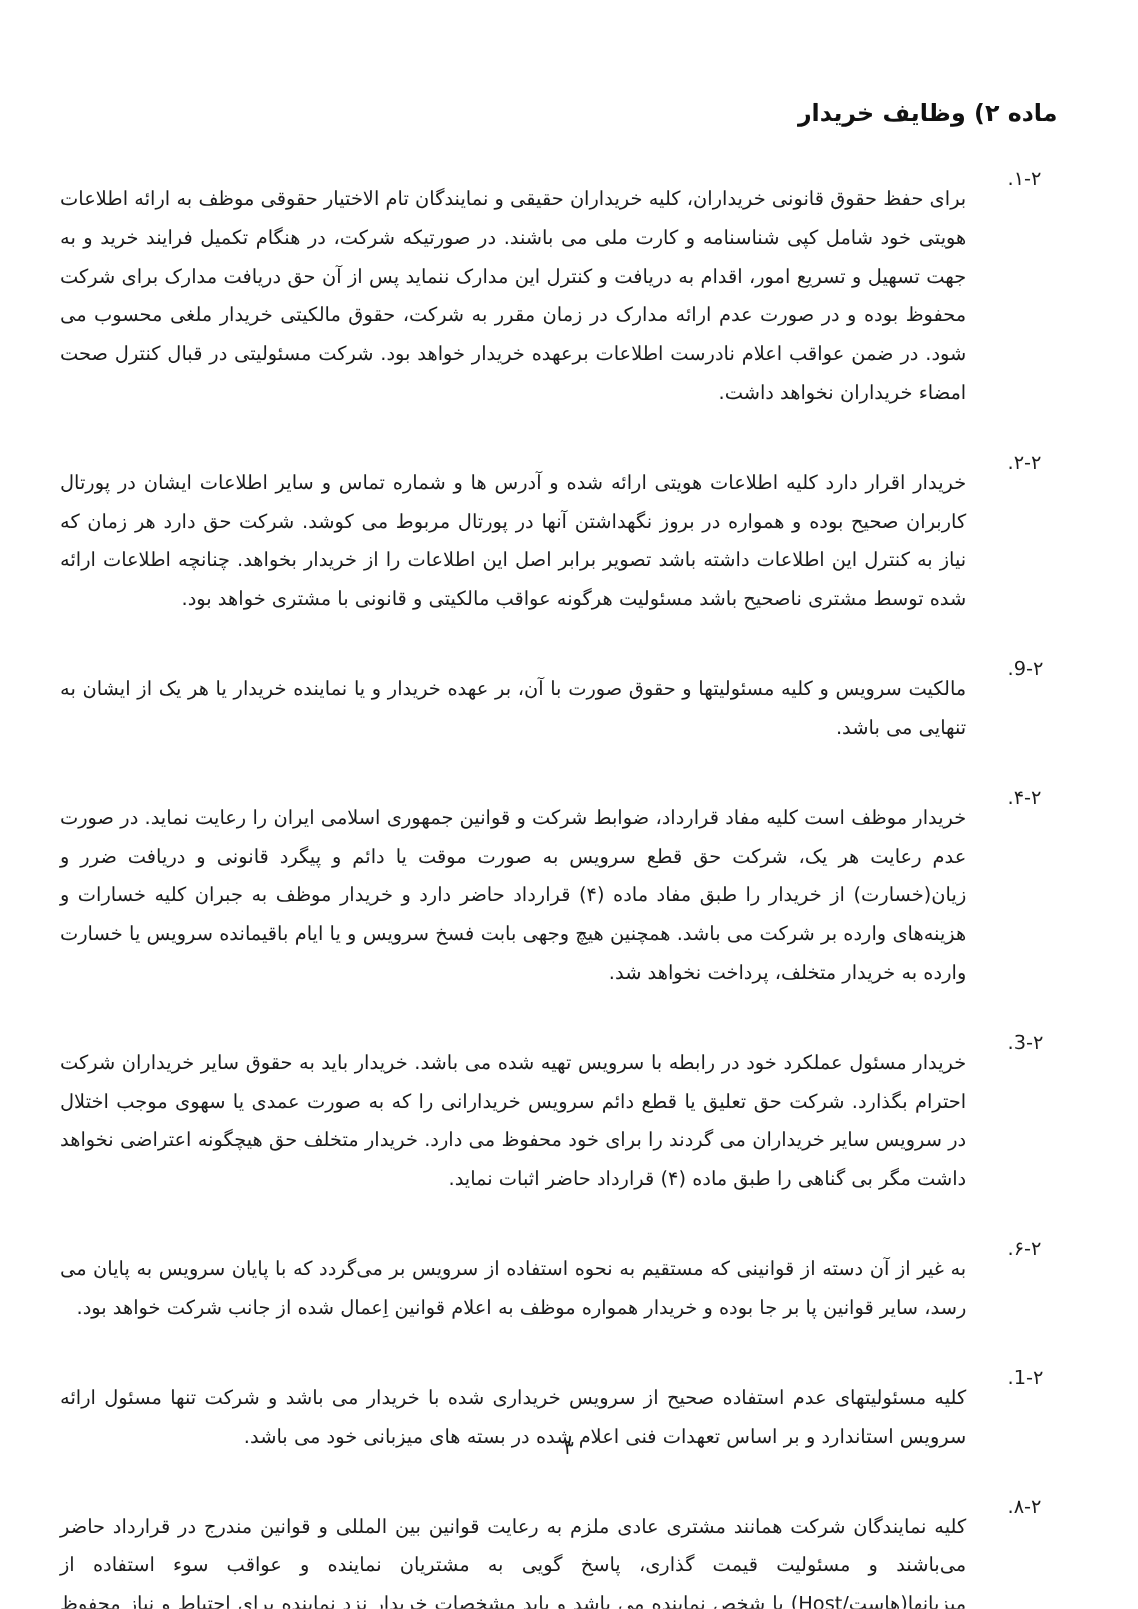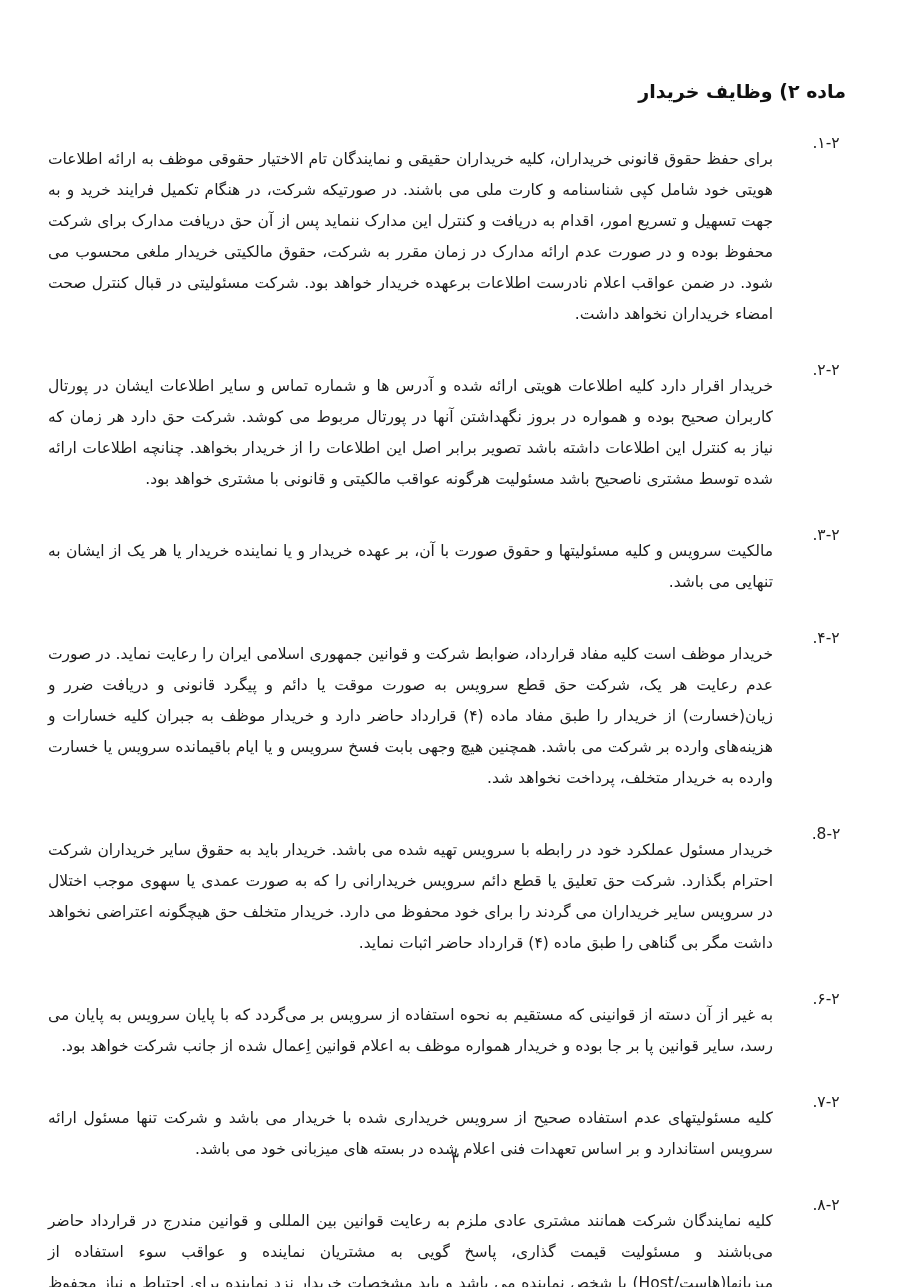--- a/index.html
+++ b/index.html
@@ -37,21 +37,21 @@
     display: flex;
     align-items: flex-start;
     gap: 17px;
     margin: 0 0 9px 0;
   }
   .clause-num {
     flex: 0 0 40px;
     font-size: 15.5px;
     line-height: 31px;
     white-space: nowrap;
-    text-align: center;
+    text-align: left;
   }
   .clause-text {
     flex: 1 1 auto;
     margin: 16px;
     font-size: 15.5px;
     line-height: 31px;
     text-align: justify;
     text-align-last: start;
   }
   .page-number {
@@ -78,41 +78,41 @@
       <span class="clause-num">۱-۲.</span>
       <p class="clause-text">برای حفظ حقوق قانونی خریداران، کلیه خریداران حقیقی و نمایندگان تام الاختیار حقوقی موظف به ارائه اطلاعات هویتی خود شامل کپی شناسنامه و کارت ملی می باشند. در صورتیکه شرکت، در هنگام تکمیل فرایند خرید و به جهت تسهیل و تسریع امور، اقدام به دریافت و کنترل این مدارک ننماید پس از آن حق دریافت مدارک برای شرکت محفوظ بوده و در صورت عدم ارائه مدارک در زمان مقرر به شرکت، حقوق مالکیتی خریدار ملغی محسوب می شود. در ضمن عواقب اعلام نادرست اطلاعات برعهده خریدار خواهد بود. شرکت مسئولیتی در قبال کنترل صحت امضاء خریداران نخواهد داشت.</p>
     </div>
 
     <div class="clause">
       <span class="clause-num">۲-۲.</span>
       <p class="clause-text">خریدار اقرار دارد کلیه اطلاعات هویتی ارائه شده و آدرس ها و شماره تماس و سایر اطلاعات ایشان در پورتال کاربران صحیح بوده و همواره در بروز نگهداشتن آنها در پورتال مربوط می کوشد. شرکت حق دارد هر زمان که نیاز به کنترل این اطلاعات داشته باشد تصویر برابر اصل این اطلاعات را از خریدار بخواهد. چنانچه اطلاعات ارائه شده توسط مشتری ناصحیح باشد مسئولیت هرگونه عواقب مالکیتی و قانونی با مشتری خواهد بود.</p>
     </div>
 
     <div class="clause">
-      <span class="clause-num">۳-۲.</span>
+      <span class="clause-num">9-۲.</span>
       <p class="clause-text">مالکیت سرویس و کلیه مسئولیتها و حقوق صورت با آن، بر عهده خریدار و یا نماینده خریدار یا هر یک از ایشان به تنهایی می باشد.</p>
     </div>
 
     <div class="clause">
       <span class="clause-num">۴-۲.</span>
       <p class="clause-text">خریدار موظف است کلیه مفاد قرارداد، ضوابط شرکت و قوانین جمهوری اسلامی ایران را رعایت نماید. در صورت عدم رعایت هر یک، شرکت حق قطع سرویس به صورت موقت یا دائم و پیگرد قانونی و دریافت ضرر و زیان(خسارت) از خریدار را طبق مفاد ماده (۴) قرارداد حاضر دارد و خریدار موظف به جبران کلیه خسارات و هزینه‌های وارده بر شرکت می باشد. همچنین هیچ وجهی بابت فسخ سرویس و یا ایام باقیمانده سرویس یا خسارت وارده به خریدار متخلف، پرداخت نخواهد شد.</p>
     </div>
 
     <div class="clause">
-      <span class="clause-num">8-۲.</span>
+      <span class="clause-num">3-۲.</span>
       <p class="clause-text">خریدار مسئول عملکرد خود در رابطه با سرویس تهیه شده می باشد. خریدار باید به حقوق سایر خریداران شرکت احترام بگذارد. شرکت حق تعلیق یا قطع دائم سرویس خریدارانی را که به صورت عمدی یا سهوی موجب اختلال در سرویس سایر خریداران می گردند را برای خود محفوظ می دارد. خریدار متخلف حق هیچگونه اعتراضی نخواهد داشت مگر بی گناهی را طبق ماده (۴) قرارداد حاضر اثبات نماید.</p>
     </div>
 
     <div class="clause">
       <span class="clause-num">۶-۲.</span>
       <p class="clause-text">به غیر از آن دسته از قوانینی که مستقیم به نحوه استفاده از سرویس بر می‌گردد که با پایان سرویس به پایان می رسد، سایر قوانین پا بر جا بوده و خریدار همواره موظف به اعلام قوانین اِعمال شده از جانب شرکت خواهد بود.</p>
     </div>
 
     <div class="clause">
-      <span class="clause-num">۷-۲.</span>
+      <span class="clause-num">1-۲.</span>
       <p class="clause-text">کلیه مسئولیتهای عدم استفاده صحیح از سرویس خریداری شده با خریدار می باشد و شرکت تنها مسئول ارائه سرویس استاندارد و بر اساس تعهدات فنی اعلام شده در بسته های میزبانی خود می باشد.</p>
     </div>
 
     <div class="clause">
       <span class="clause-num">۸-۲.</span>
       <p class="clause-text">کلیه نمایندگان شرکت همانند مشتری عادی ملزم به رعایت قوانین بین المللی و قوانین مندرج در قرارداد حاضر می‌باشند و مسئولیت قیمت گذاری، پاسخ گویی به مشتریان نماینده و عواقب سوء استفاده از میزبانها(هاست/Host) با شخص نماینده می باشد و باید مشخصات خریدار نزد نماینده برای احتیاط و نیاز محفوظ بماند.</p>
     </div>
 
   </div>
 

